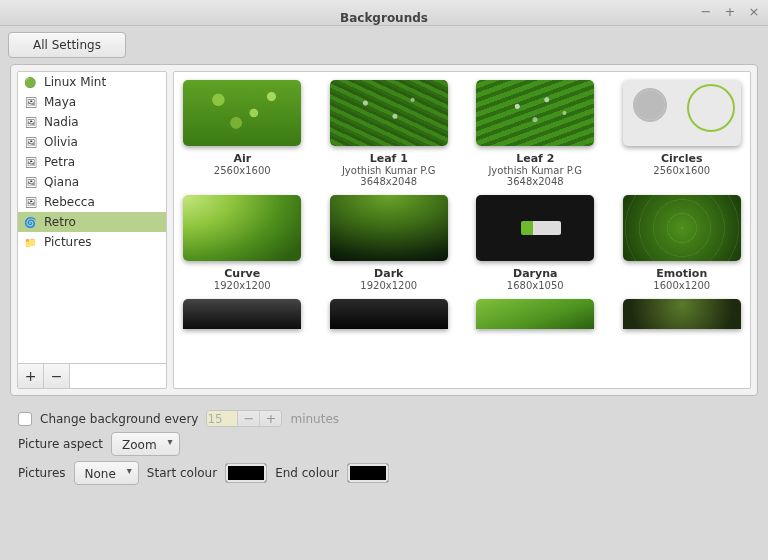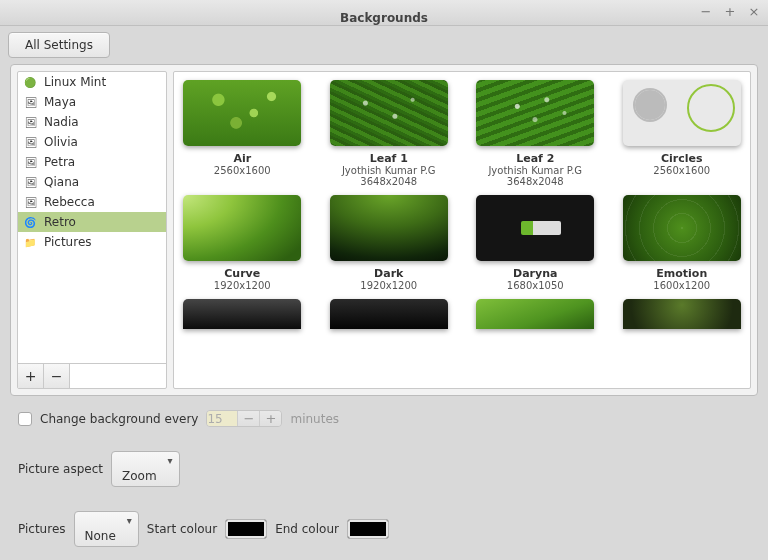--- a/index.html
+++ b/index.html
@@ -3,46 +3,46 @@
 <meta charset="utf-8">
 <style>
 * { box-sizing: border-box; margin: 0; padding: 0; font-family: "DejaVu Sans", "Ubuntu", sans-serif; }
 body { background: #d9d9d9; width: 768px; height: 560px; overflow: hidden; }
 .window { width: 768px; height: 560px; background: #d9d9d9; display: flex; flex-direction: column; }
 .titlebar { height: 26px; display: flex; align-items: flex-end; justify-content: center; position: relative; background: linear-gradient(#e8e8e8,#d6d6d6); border-bottom: 1px solid #bfbfbf; }
 .titlebar-title { font-size: 12px; font-weight: bold; color: #444; }
 .win-controls { position:absolute; right:6px; top:4px; display:flex; gap:8px; }
 .win-btn { width:16px; height:16px; color:#777; font-size:13px; line-height:16px; text-align:center; cursor:pointer; }
 .toolbar { padding: 6px 8px; }
-.btn { background: linear-gradient(#f7f7f7,#e6e6e6); border:1px solid #b5b5b5; border-radius:4px; padding:5px 16px; font-size:12px; color:#333; cursor:pointer; box-shadow: 0 1px 0 rgba(255,255,255,0.6) inset; }
+.btn { background: linear-gradient(#f7f7f7,#e6e6e6); border:1px solid #b5b5b5; border-radius:4px; padding:5px 24px; font-size:12px; color:#333; cursor:pointer; box-shadow: 0 1px 0 rgba(255,255,255,0.6) inset; }
 .main-frame { margin:0 10px 8px 10px; border:1px solid #bcbcbc; border-radius:4px; background:#f2f2f2; padding:6px; display:flex; gap:6px; height:332px; }
 .sidebar { width:150px; background:#fff; border:1px solid #c9c9c9; border-radius:2px; display:flex; flex-direction:column; }
 .sidebar-list { flex:1; overflow:auto; }
 .sidebar-item { display:flex; align-items:center; gap:6px; padding:3px 6px; font-size:12px; color:#333; cursor:pointer; }
 .sidebar-item.selected { background:#b8d18e; }
 .src-icon { width:14px; height:14px; display:inline-flex; align-items:center; justify-content:center; font-size:10px; }
 .sidebar-buttons { display:flex; border-top:1px solid #c9c9c9; }
 .sq-btn { width:26px; height:24px; border:none; border-right:1px solid #c9c9c9; background:linear-gradient(#f7f7f7,#e6e6e6); font-size:14px; color:#333; cursor:pointer; }
 .content { flex:1; position:relative; display:flex; }
 .grid-scroll { flex:1; background:#fff; border:1px solid #c9c9c9; border-radius:2px; overflow-y:scroll; padding:8px; }
 .grid { display:grid; grid-template-columns:repeat(4,1fr); gap:8px 26px; }
 .wall { display:flex; flex-direction:column; align-items:center; }
 .thumb { width:118px; height:66px; border-radius:5px; box-shadow:0 2px 5px rgba(0,0,0,0.35); background-size:cover; background-position:center; }
 .wall-name { font-size:11px; font-weight:bold; color:#333; margin-top:6px; }
 .wall-author { font-size:10px; color:#555; }
 .wall-res { font-size:10px; color:#555; }
-.settings { padding:6px 18px 10px 18px; display:flex; flex-direction:column; gap:24px; font-size:12px; color:#333; }
+.settings { padding:6px 18px 10px 18px; display:flex; flex-direction:column; gap:5px; font-size:12px; color:#333; }
 .row { display:flex; align-items:center; gap:8px; }
 .checkbox { width:14px; height:14px; border:1px solid #a8a8a8; border-radius:3px; background:#fefefe; cursor:pointer; }
 .checkbox.disabled { opacity:0.5; cursor:default; }
 .disabled-text { color:#999; }
 .spin { display:flex; border:1px solid #b5b5b5; border-radius:4px; overflow:hidden; opacity:0.55; }
 .spin input { width:30px; border:none; text-align:left; font-size:12px; background:#fef9c3; color:#888; }
 .spin button { width:22px; border:none; border-left:1px solid #c5c5c5; background:linear-gradient(#f7f7f7,#e6e6e6); font-size:13px; color:#666; }
-.select { background:linear-gradient(#f7f7f7,#e6e6e6); border:1px solid #b5b5b5; border-radius:4px; padding:17px 22px 3px 10px; font-size:12px; color:#333; position:relative; cursor:pointer; }
+.select { background:linear-gradient(#f7f7f7,#e6e6e6); border:1px solid #b5b5b5; border-radius:4px; padding:5px 22px 3px 10px; font-size:12px; color:#333; position:relative; cursor:pointer; }
 .select::after { content:"▾"; position:absolute; right:6px; top:3px; font-size:10px; color:#555; }
 .color-well { width:42px; height:20px; border:1px solid #b5b5b5; border-radius:3px; background:#000; cursor:pointer; box-shadow:inset 0 0 0 2px #e6e6e6; }
 
 .grid-scroll::-webkit-scrollbar { width:14px; }
 .grid-scroll::-webkit-scrollbar-track { background:#eee; border-left:1px solid #ccc; }
 .grid-scroll::-webkit-scrollbar-thumb { background:#bfbfbf; border-radius:7px; border:2px solid #eee; }
 
 .t-air { background:radial-gradient(circle at 30% 30%, #8bc63e 6%, transparent 7%), radial-gradient(circle at 60% 50%, #9fd354 5%, transparent 6%), radial-gradient(circle at 45% 65%, #7ab034 7%, transparent 8%), radial-gradient(circle at 75% 25%, #a6d95a 4%, transparent 5%), linear-gradient(#5fa224,#3b7a15); }
 .t-leaf1 { background:repeating-linear-gradient(25deg,#2e6b12 0 3px,#3e8519 3px 7px,#2a5f10 7px 10px); position:relative; }
 .t-leaf1::after { content:""; position:absolute; inset:0; background:radial-gradient(circle at 30% 35%, rgba(255,255,255,0.6) 2px, transparent 3px), radial-gradient(circle at 55% 55%, rgba(255,255,255,0.6) 2px, transparent 3px), radial-gradient(circle at 70% 30%, rgba(255,255,255,0.5) 1.5px, transparent 2.5px); }

